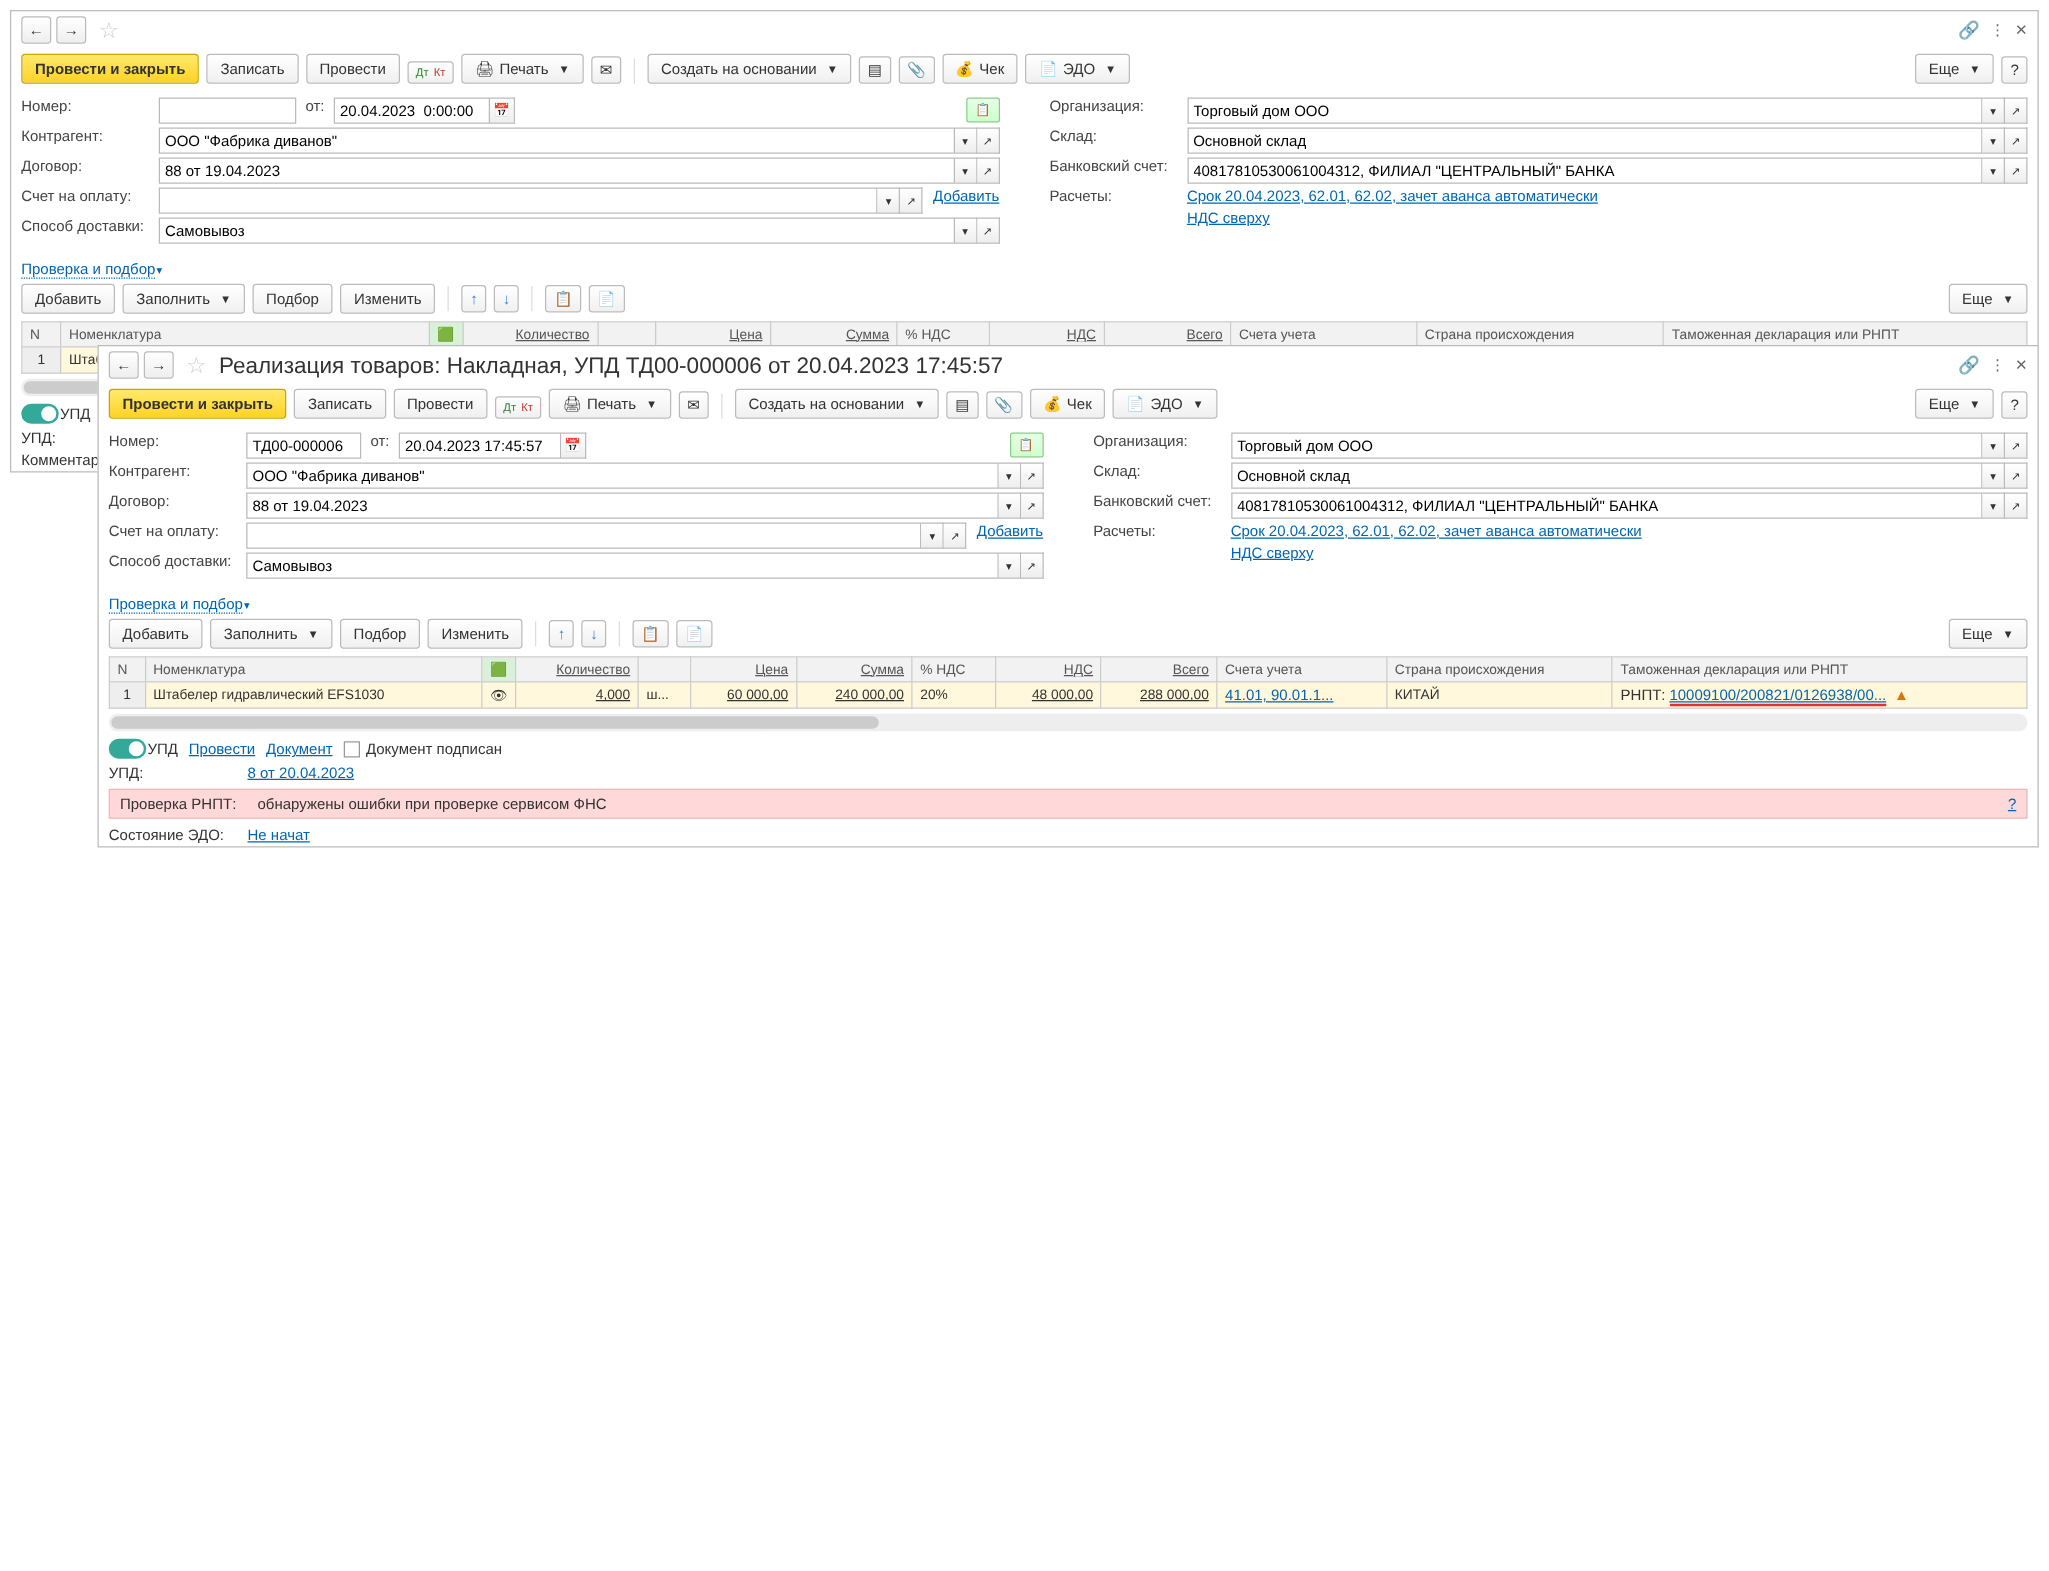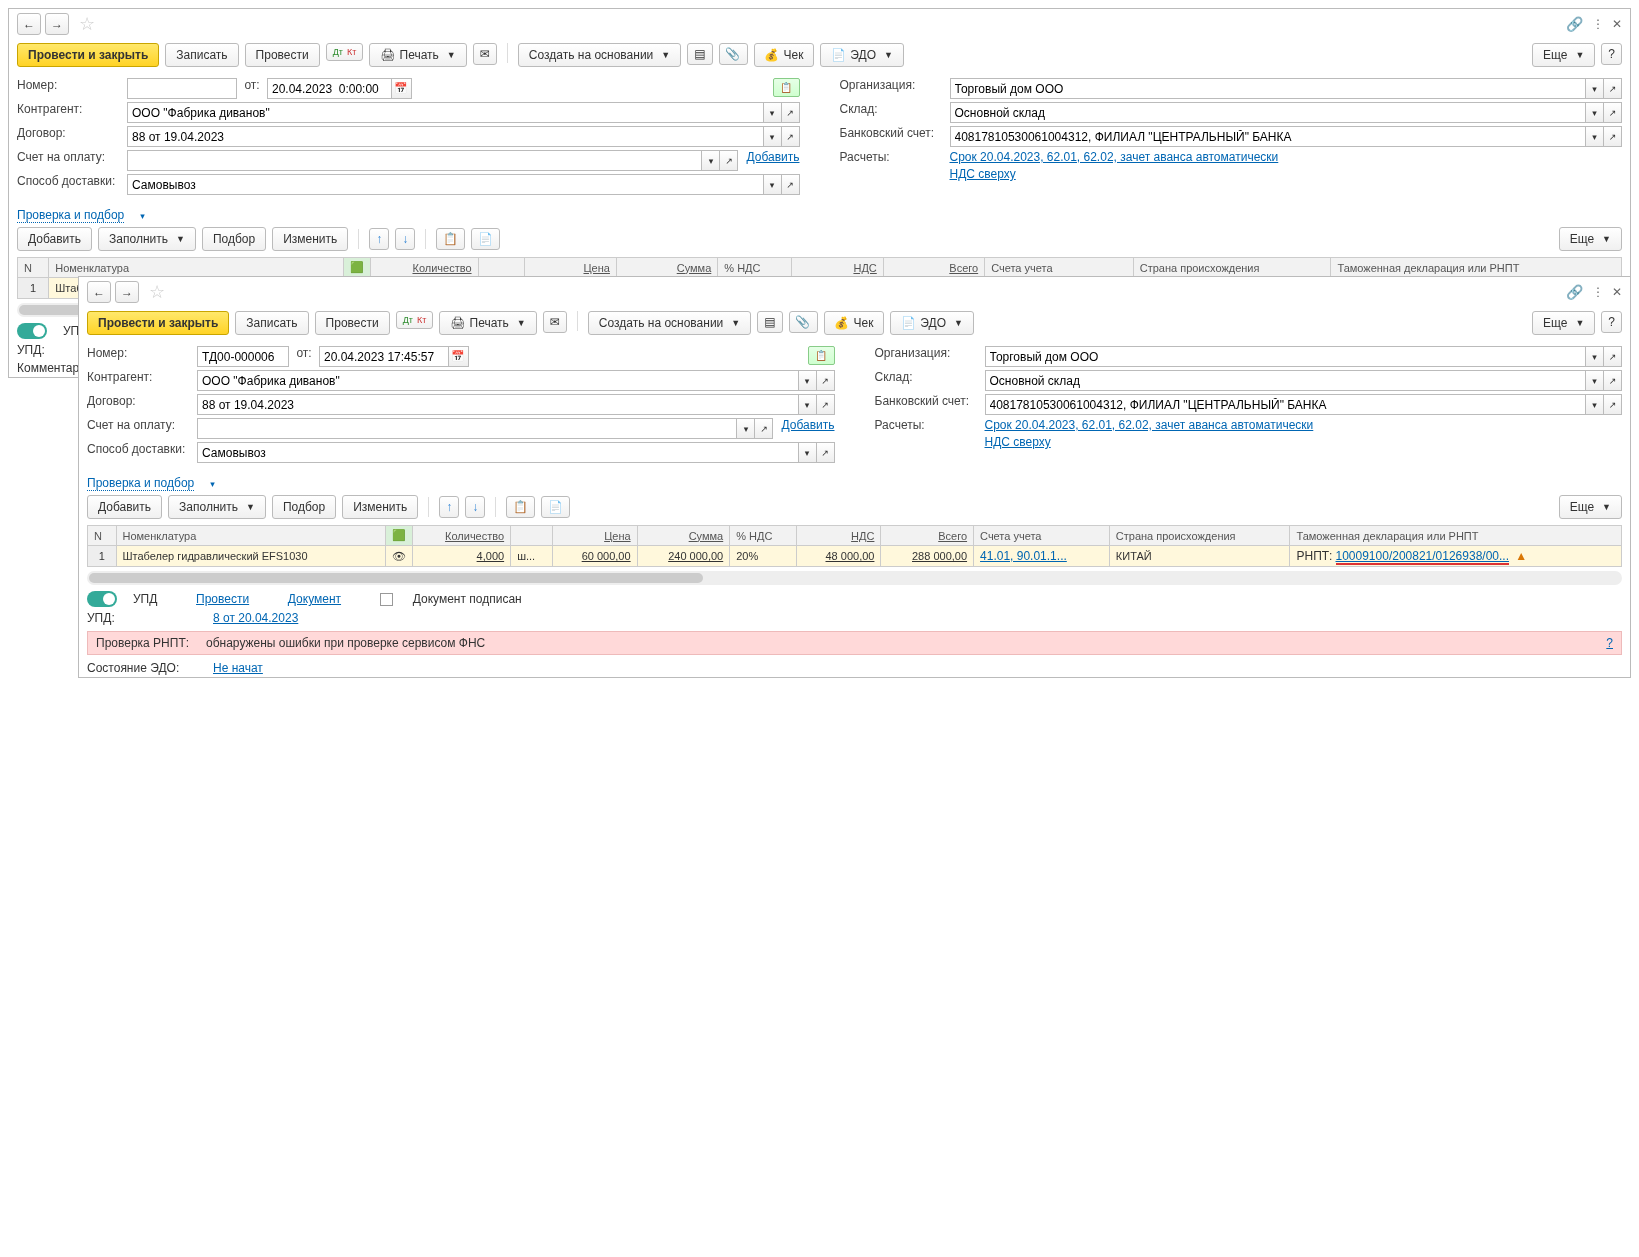--- a/index.html
+++ b/index.html
@@ -5,21 +5,21 @@
   * { box-sizing: border-box; font-family: Arial, sans-serif; font-size: 12px; }
   body { margin: 0; padding: 8px; background: #fff; color: #333; }
   .window { border: 1px solid #bbb; background: #fff; margin-bottom: 8px; position: relative; }
   .window2 { margin-left: 70px; margin-top: -110px; }
   .titlebar { display: flex; align-items: center; padding: 4px 8px; gap: 4px; }
   .nav-btn { width: 24px; height: 22px; border: 1px solid #bbb; background: linear-gradient(#fff,#eee); border-radius: 3px; display: inline-flex; align-items: center; justify-content: center; cursor: pointer; }
   .star { color: #ccc; font-size: 18px; margin: 0 6px; cursor: pointer; }
   .title { font-size: 18px; font-weight: normal; flex: 1; }
   .title-actions { display: flex; gap: 8px; align-items: center; margin-left: auto; }
   .icon-small { cursor: pointer; display: inline-flex; align-items: center; color: #666; }
-  .toolbar { display: flex; gap: 6px; padding: 4px 8px; align-items: flex-start; flex-wrap: wrap; }
+  .toolbar { display: flex; gap: 6px; padding: 4px 8px; align-items: flex-end; flex-wrap: wrap; }
   .btn { border: 1px solid #bbb; background: linear-gradient(#fff,#f0f0f0); padding: 4px 10px; border-radius: 3px; cursor: pointer; display: inline-flex; align-items: center; gap: 4px; }
   .btn.yellow { background: linear-gradient(#ffe86b,#ffd326); border-color: #c9a500; font-weight: bold; }
   .btn.small { padding: 3px 6px; }
   .btn .caret { margin-left: 4px; font-size: 9px; }
   .sep { width: 1px; height: 20px; background: #ddd; margin: 0 4px; }
   .form-grid { display: flex; padding: 4px 8px 8px 8px; gap: 40px; }
   .form-col { flex: 1; }
   .frow { display: flex; align-items: flex-start; margin: 3px 0; }
   .flabel { width: 110px; color: #444; }
   .finput { border: 1px solid #bbb; padding: 2px 4px; height: 21px; background: #fff; flex: 1; }
@@ -31,21 +31,21 @@
   table.grid th, table.grid td { border: 1px solid #ccc; padding: 3px 6px; text-align: left; font-size: 11px; white-space: nowrap; }
   table.grid th { background: #f2f2f2; font-weight: normal; color: #555; }
   table.grid tr.data-row { background: #fff8dc; }
   table.grid tr.data-row td:first-child { background: #eee; text-align: center; }
   .num { text-align: right !important; text-decoration: underline; }
   .uline-red { border-bottom: 2px solid #d33; }
   .scrollbar-h { height: 14px; margin: 0 8px 4px 8px; background: #eee; border-radius: 7px; position: relative; }
   .scrollbar-h::before { content:""; position:absolute; left:2px; top:2px; width:40%; height:10px; background:#ccc; border-radius:5px; }
   .toggle { width: 30px; height: 16px; border-radius: 8px; background: #3a9; position: relative; display: inline-block; cursor: pointer; }
   .toggle::after { content:""; width:12px; height:12px; background:#fff; border-radius:50%; position:absolute; right:2px; top:2px; }
-  .status-row { padding: 2px 8px; display: flex; align-items: center; gap: 16px; }
+  .status-row { padding: 2px 8px; display: flex; align-items: center; gap: 1px; }
   .pink-box { background: #ffd9d9; border: 1px solid #eebaba; padding: 4px 8px; margin: 4px 8px; display: flex; align-items: center; }
   .popup { position: absolute; right: -4px; top: 596px; width: 500px; background: #fff; border: 1px solid #888; box-shadow: 0 4px 16px rgba(0,0,0,0.3); }
   .popup .ptitle { display: flex; align-items: center; padding: 6px 10px; border-bottom: 1px solid #eee; }
   .popup .ptitle span { font-size: 16px; flex: 1; }
   .pfilter { display: flex; padding: 6px 10px; align-items: center; gap: 8px; }
   .seg { display: flex; margin-left: auto; border: 1px solid #999; border-radius: 3px; overflow: hidden; }
   .seg div { padding: 3px 20px; cursor: pointer; font-size: 11px; }
   .seg .active { background: #dfffdf; }
   .seg div:not(.active) { background: #f2f2f2; }
   .ptable { width: calc(100% - 20px); margin: 4px 10px; border-collapse: collapse; }
@@ -247,20 +247,21 @@
   <div class="status-row">
     <span style="width:110px">Комментарий</span>
   </div>
 </div>
 
 <div class="window window2">
   <div class="titlebar">
     <span class="nav-btn">←</span>
     <span class="nav-btn">→</span>
     <span class="star">☆</span>
+    <span class="title">Реализация товаров: Накладная, УПД ТД00-000006 от 20.04.2023 17:45:57</span>
     <span class="title-actions">
       <span class="icon-small icon-link">🔗</span>
       <span class="icon-small">⋮</span>
       <span class="icon-small">✕</span>
     </span>
   </div>
 
   <div class="toolbar">
     <span class="btn yellow">Провести и закрыть</span>
     <span class="btn">Записать</span>

